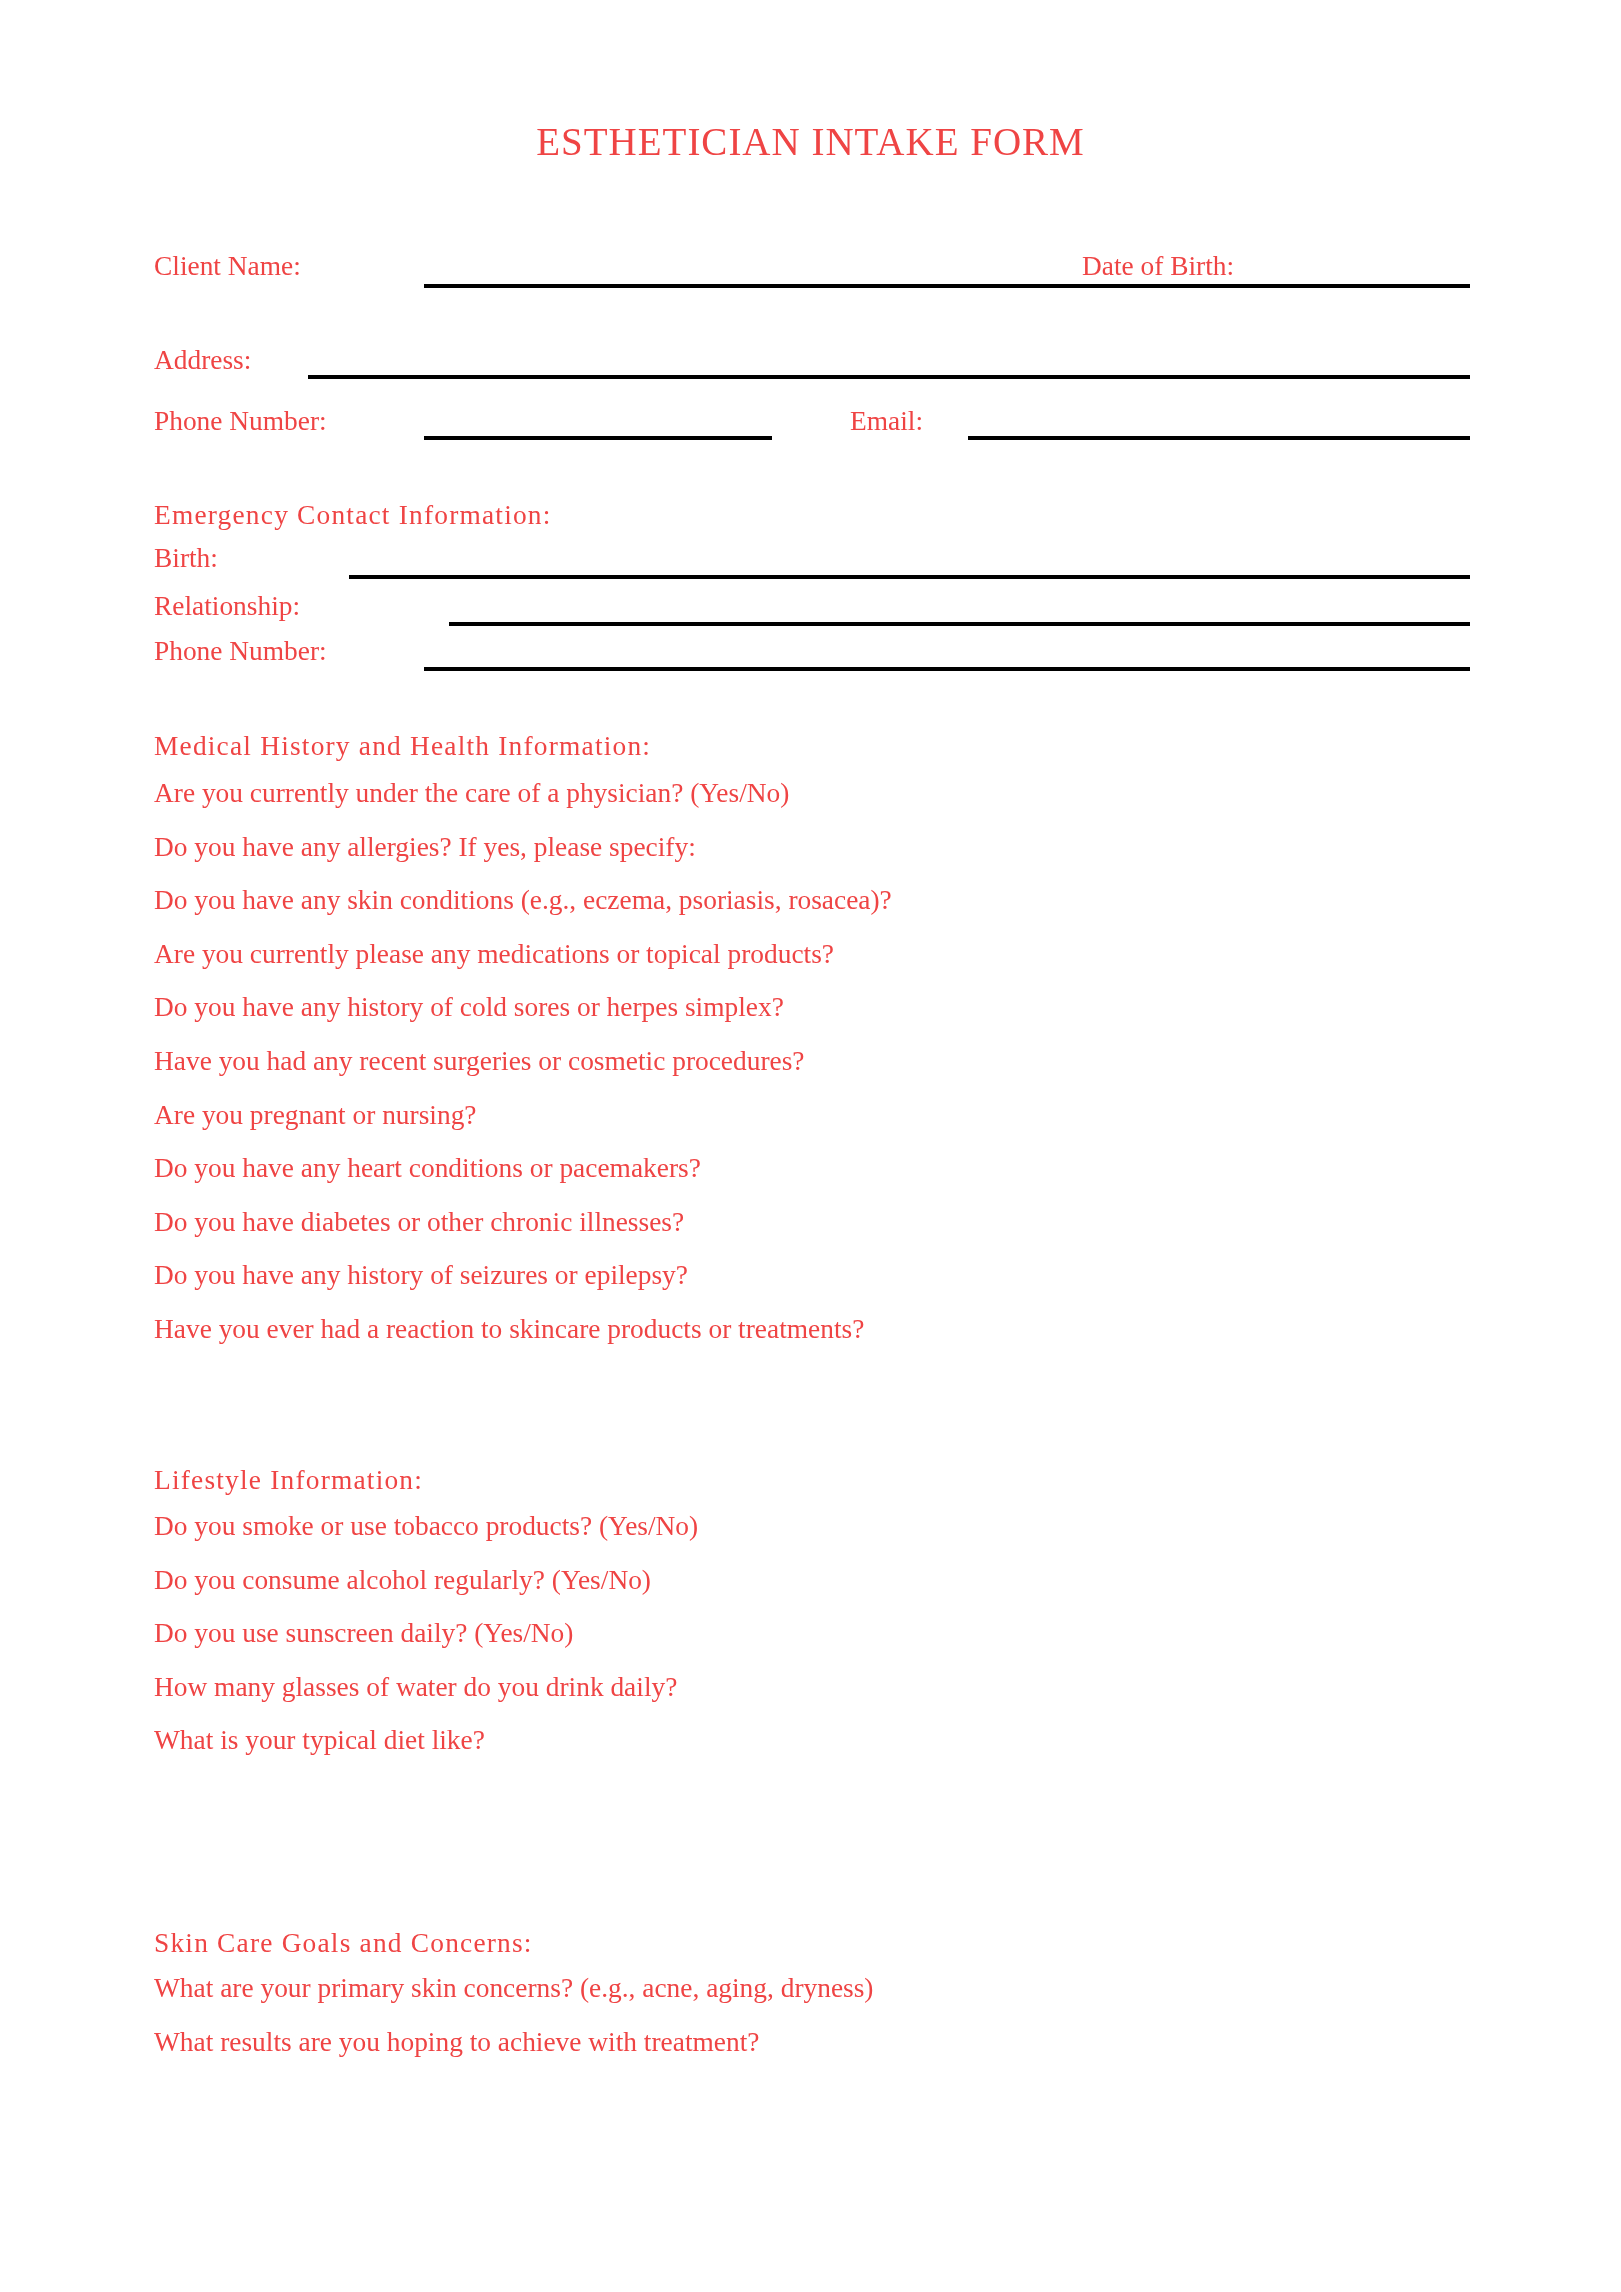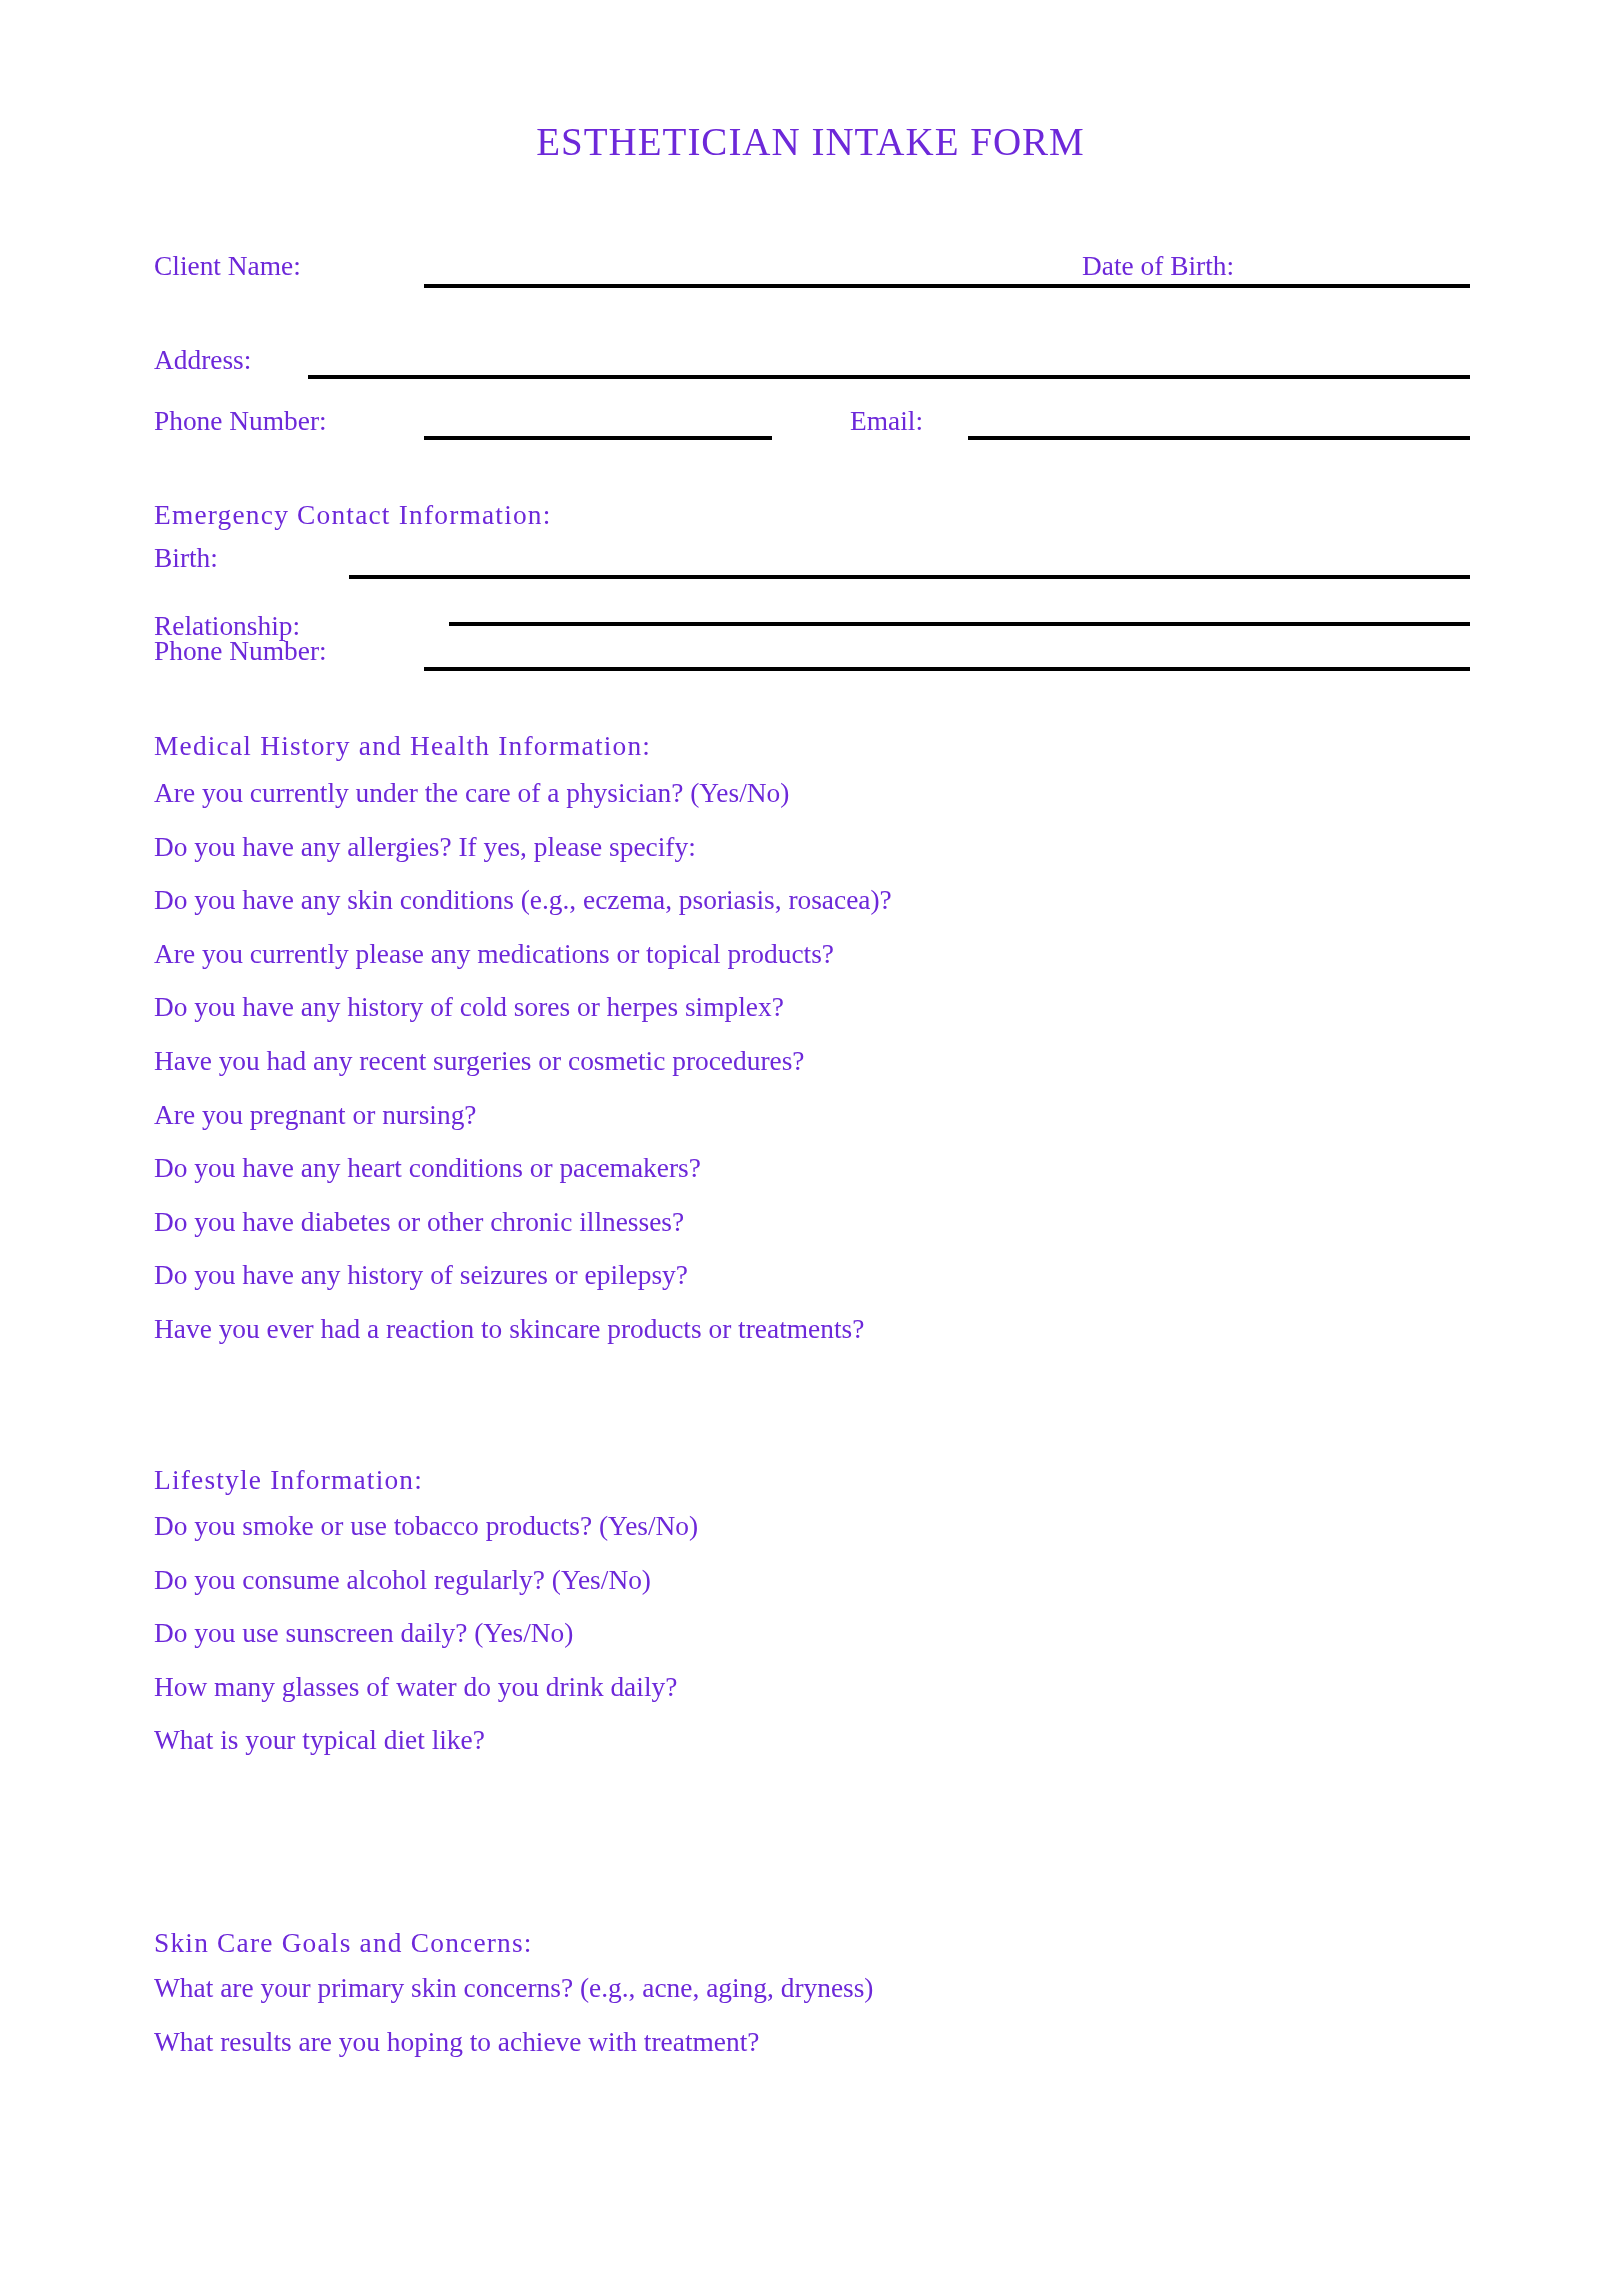--- a/index.html
+++ b/index.html
@@ -5,21 +5,21 @@
   html, body {
     margin: 0;
     padding: 0;
     background: #ffffff;
   }
   .page {
     position: relative;
     width: 1621px;
     height: 2293px;
     background: #ffffff;
-    color: #6d28d9;
+    color: #ef4444;
     font-family: "Liberation Serif", "DejaVu Serif", serif;
     overflow: hidden;
   }
   .title {
     position: absolute;
     top: 119px;
     left: 0;
     width: 100%;
     text-align: center;
     font-size: 39px;
@@ -76,21 +76,21 @@
   <span class="label" style="top:405px; left:154px;">Phone Number:</span>
   <div class="fill-line" style="top:436px; left:424px; width:348px;"></div>
   <span class="label" style="top:405px; left:850px;text-align:right;">Email:</span>
   <div class="fill-line" style="top:436px; left:968px; width:502px;"></div>
 
   <span class="heading" style="top:499px; left:154px;">Emergency Contact Information:</span>
 
   <span class="label" style="top:542px; left:154px;">Birth:</span>
   <div class="fill-line" style="top:575px; left:349px; width:1121px;"></div>
 
-  <span class="label" style="top:590px; left:154px;margin-top:20px;">Relationship:</span>
+  <span class="label" style="top:590px; left:154px;">Relationship:</span>
   <div class="fill-line" style="top:622px; left:449px; width:1021px;"></div>
 
   <span class="label" style="top:635px; left:154px;">Phone Number:</span>
   <div class="fill-line" style="top:667px; left:424px; width:1046px;"></div>
 
   <span class="heading" style="top:730px; left:154px;">Medical History and Health Information:</span>
   <div class="qlist" style="top:777px;">
 
       <p>Are you currently under the care of a physician? (Yes/No)</p>
 

